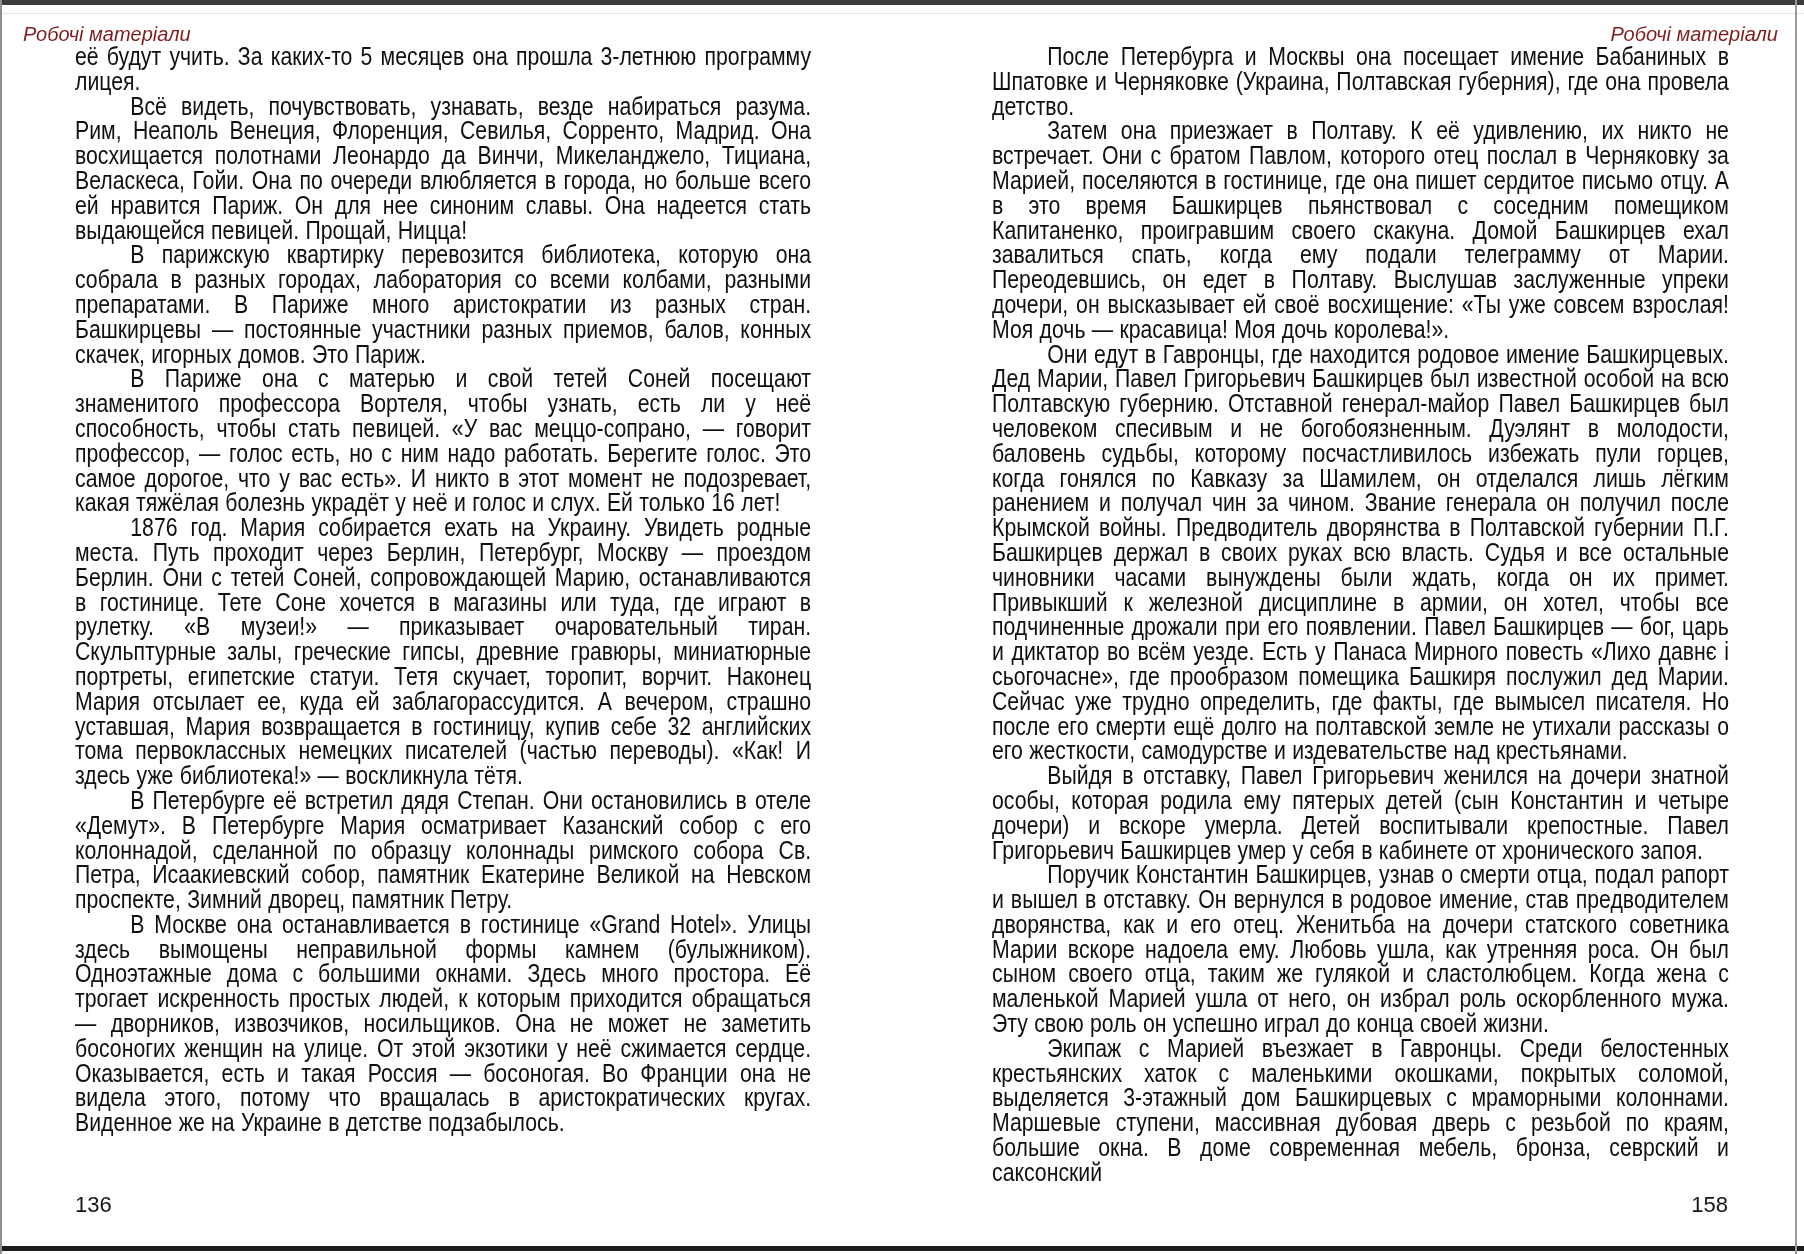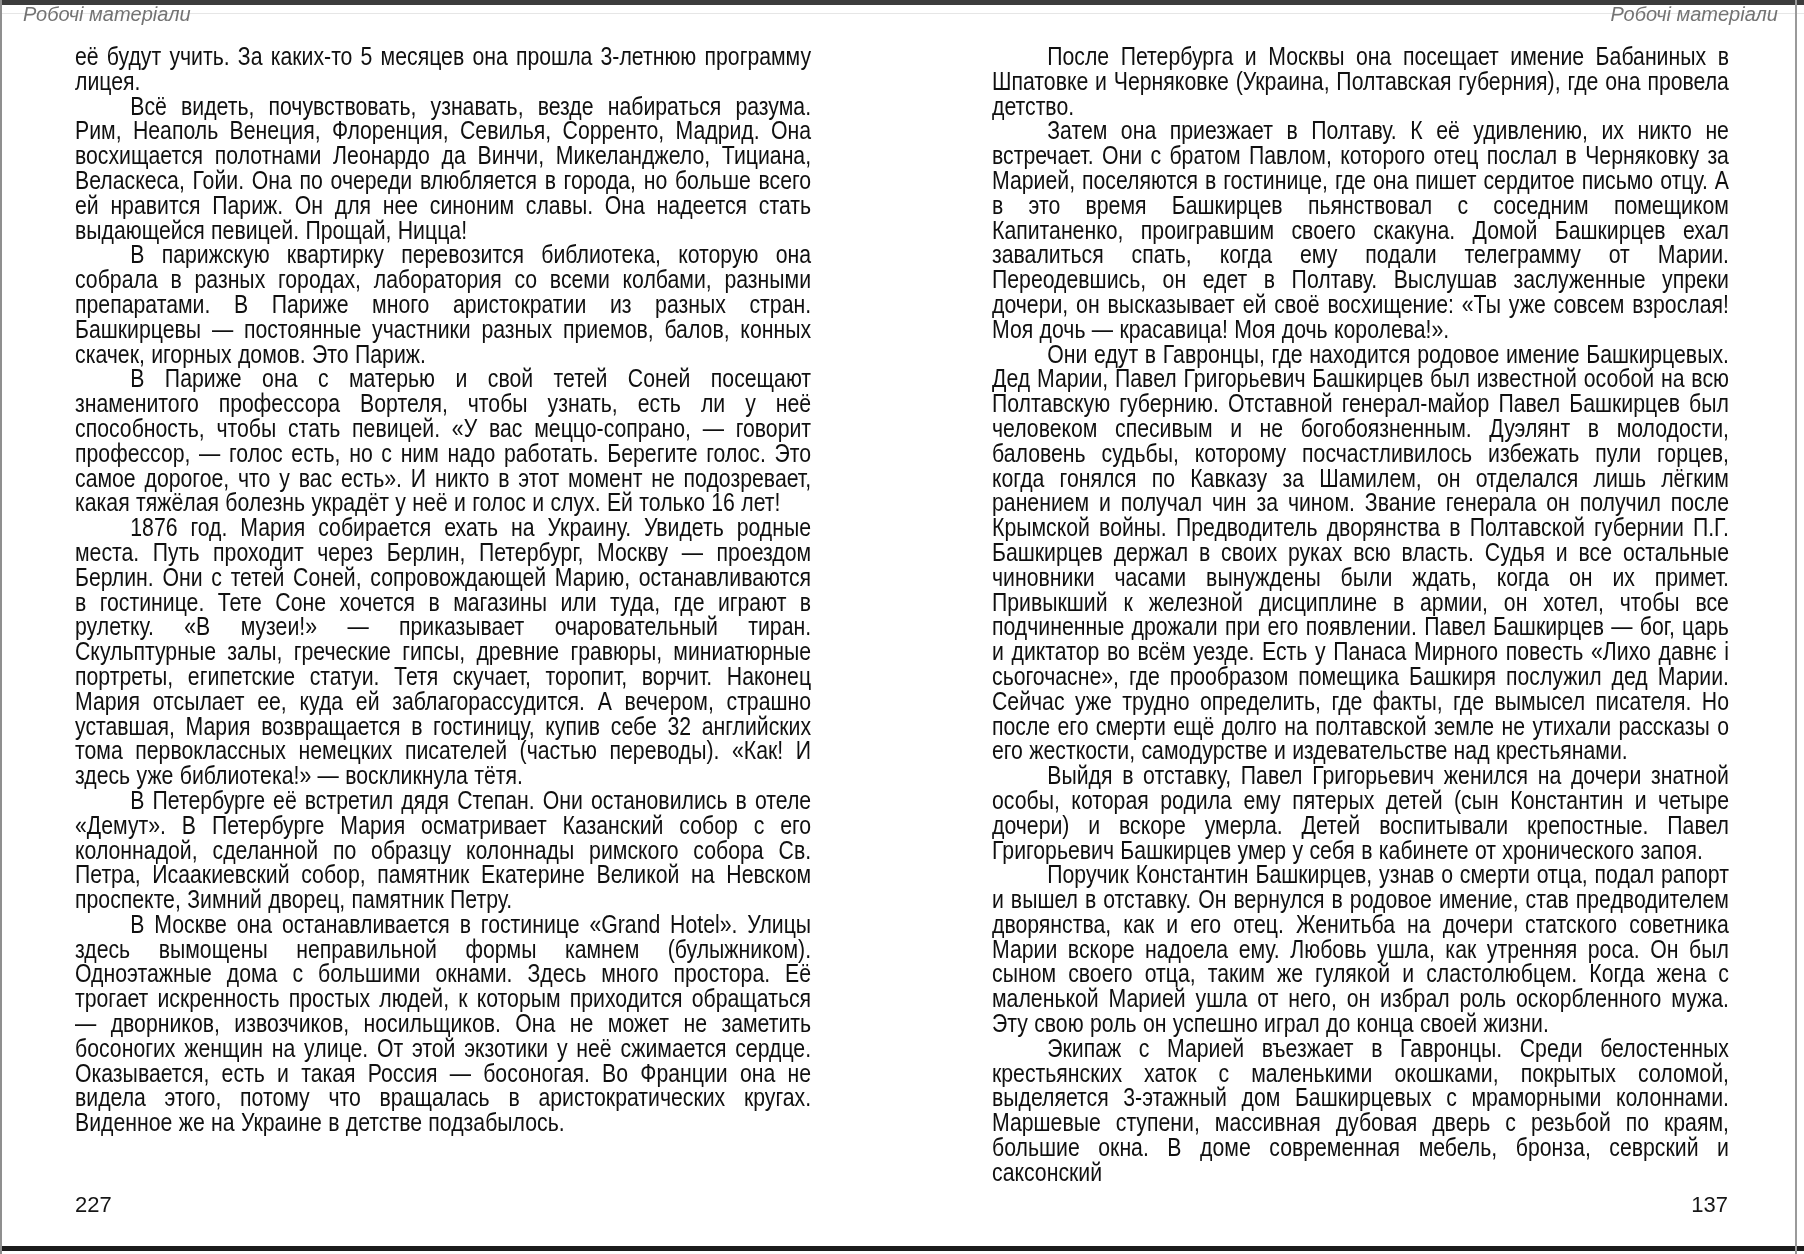--- a/index.html
+++ b/index.html
@@ -17,25 +17,25 @@
   }
   
   .edge-top    { position: absolute; left: 0; top: 0;       width: 100%; height: 5px; background: #3c3c3c; }
   .edge-top-faint { position: absolute; left: 0; top: 13px; width: 100%; height: 1px; background: #e6e6e6; }
   .edge-bottom { position: absolute; left: 0; top: 1246px;  width: 100%; height: 5px; background: #1c1c1c; }
   .edge-left   { position: absolute; left: 0; top: 0;       width: 2px;  height: 100%; background: #8f8f8f; }
   .edge-right  { position: absolute; left: 1795px; top: 0;  width: 2px;  height: 100%; background: #9a9a9a; }
 
   .running-header {
     position: absolute;
-    top: 2px;
+    top: 22px;
     font-size: 20px;
     line-height: 24px;
     font-style: italic;
-    color: #737373;
+    color: #7f1d1d;
     white-space: nowrap;
   }
   .header-left  { left: 23px; }
   .header-right { right: 26px; text-align: right; }
 
   .body-block { position: absolute; top: 44px; overflow: visible; }
   .body-left  { left: 75px;  width: 736px; }
   .body-right { left: 992px; width: 737px; }
 
   
@@ -87,33 +87,33 @@
           <p class="para">её будут учить. За каких-то 5 месяцев она прошла 3-летнюю программу лицея.</p>
           <p class="para">Всё видеть, почувствовать, узнавать, везде набираться разума. Рим, Неаполь Венеция, Флоренция, Севилья, Сорренто, Мадрид. Она восхищается полотнами Леонардо да Винчи, Микеланджело, Тициана, Веласкеса, Гойи. Она по очереди влюбляется в города, но больше всего ей нравится Париж. Он для нее синоним славы. Она надеется стать выдающейся певицей. Прощай, Ницца!</p>
           <p class="para">В парижскую квартирку перевозится библиотека, которую она собрала в разных городах, лаборатория со всеми колбами, разными препаратами. В Париже много аристократии из разных стран. Башкирцевы — постоянные участники разных приемов, балов, конных скачек, игорных домов. Это Париж.</p>
           <p class="para">В Париже она с матерью и свой тетей Соней посещают знаменитого профессора Вортеля, чтобы узнать, есть ли у неё способность, чтобы стать певицей. «У вас меццо-сопрано, — говорит профессор, — голос есть, но с ним надо работать. Берегите голос. Это самое дорогое, что у вас есть». И никто в этот момент не подозревает, какая тяжёлая болезнь украдёт у неё и голос и слух. Ей только 16 лет!</p>
           <p class="para">1876 год. Мария собирается ехать на Украину. Увидеть родные места. Путь проходит через Берлин, Петербург, Москву — проездом Берлин. Они с тетей Соней, сопровождающей Марию, останавливаются в гостинице. Тете Соне хочется в магазины или туда, где играют в рулетку. «В музеи!» — приказывает очаровательный тиран. Скульптурные залы, греческие гипсы, древние гравюры, миниатюрные портреты, египетские статуи. Тетя скучает, торопит, ворчит. Наконец Мария отсылает ее, куда ей заблагорассудится. А вечером, страшно уставшая, Мария возвращается в гостиницу, купив себе 32 английских тома первоклассных немецких писателей (частью переводы). «Как! И здесь уже библиотека!» — воскликнула тётя.</p>
           <p class="para">В Петербурге её встретил дядя Степан. Они остановились в отеле «Демут». В Петербурге Мария осматривает Казанский собор с его колоннадой, сделанной по образцу колоннады римского собора Св. Петра, Исаакиевский собор, памятник Екатерине Великой на Невском проспекте, Зимний дворец, памятник Петру.</p>
           <p class="para">В Москве она останавливается в гостинице «Grand Hotel». Улицы здесь вымощены неправильной формы камнем (булыжником). Одноэтажные дома с большими окнами. Здесь много простора. Её трогает искренность простых людей, к которым приходится обращаться — дворников, извозчиков, носильщиков. Она не может не заметить босоногих женщин на улице. От этой экзотики у неё сжимается сердце. Оказывается, есть и такая Россия — босоногая. Во Франции она не видела этого, потому что вращалась в аристократических кругах. Виденное же на Украине в детстве подзабылось.</p>
         </div>
     </div>
 
-    <div class="page-number pn-left">227</div>
+    <div class="page-number pn-left">136</div>
   </div>
 
   <div>
     <div class="running-header header-right">Робочі матеріали</div>
 
     <div class="body-block body-right">
       <div class="scale-wrap">
           <p class="para">После Петербурга и Москвы она посещает имение Бабаниных в Шпатовке и Черняковке (Украина, Полтавская губерния), где она провела детство.</p>
           <p class="para">Затем она приезжает в Полтаву. К её удивлению, их никто не встречает. Они с братом Павлом, которого отец послал в Черняковку за Марией, поселяются в гостинице, где она пишет сердитое письмо отцу. А в это время Башкирцев пьянствовал с соседним помещиком Капитаненко, проигравшим своего скакуна. Домой Башкирцев ехал завалиться спать, когда ему подали телеграмму от Марии. Переодевшись, он едет в Полтаву. Выслушав заслуженные упреки дочери, он высказывает ей своё восхищение: «Ты уже совсем взрослая! Моя дочь — красавица! Моя дочь королева!».</p>
           <p class="para">Они едут в Гавронцы, где находится родовое имение Башкирцевых. Дед Марии, Павел Григорьевич Башкирцев был известной особой на всю Полтавскую губернию. Отставной генерал-майор Павел Башкирцев был человеком спесивым и не богобоязненным. Дуэлянт в молодости, баловень судьбы, которому посчастливилось избежать пули горцев, когда гонялся по Кавказу за Шамилем, он отделался лишь лёгким ранением и получал чин за чином. Звание генерала он получил после Крымской войны. Предводитель дворянства в Полтавской губернии П.Г. Башкирцев держал в своих руках всю власть. Судья и все остальные чиновники часами вынуждены были ждать, когда он их примет. Привыкший к железной дисциплине в армии, он хотел, чтобы все подчиненные дрожали при его появлении. Павел Башкирцев — бог, царь и диктатор во всём уезде. Есть у Панаса Мирного повесть «Лихо давнє і сьогочасне», где прообразом помещика Башкиря послужил дед Марии. Сейчас уже трудно определить, где факты, где вымысел писателя. Но после его смерти ещё долго на полтавской земле не утихали рассказы о его жесткости, самодурстве и издевательстве над крестьянами.</p>
           <p class="para">Выйдя в отставку, Павел Григорьевич женился на дочери знатной особы, которая родила ему пятерых детей (сын Константин и четыре дочери) и вскоре умерла. Детей воспитывали крепостные. Павел Григорьевич Башкирцев умер у себя в кабинете от хронического запоя.</p>
           <p class="para">Поручик Константин Башкирцев, узнав о смерти отца, подал рапорт и вышел в отставку. Он вернулся в родовое имение, став предводителем дворянства, как и его отец. Женитьба на дочери статского советника Марии вскоре надоела ему. Любовь ушла, как утренняя роса. Он был сыном своего отца, таким же гулякой и сластолюбцем. Когда жена с маленькой Марией ушла от него, он избрал роль оскорбленного мужа. Эту свою роль он успешно играл до конца своей жизни.</p>
           <p class="para">Экипаж с Марией въезжает в Гавронцы. Среди белостенных крестьянских хаток с маленькими окошками, покрытых соломой, выделяется 3-этажный дом Башкирцевых с мраморными колоннами. Маршевые ступени, массивная дубовая дверь с резьбой по краям, большие окна. В доме современная мебель, бронза, севрский и саксонский</p>
         </div>
     </div>
 
-    <div class="page-number pn-right">137</div>
+    <div class="page-number pn-right">158</div>
   </div>
 
 </div>
 
 </body></html>

